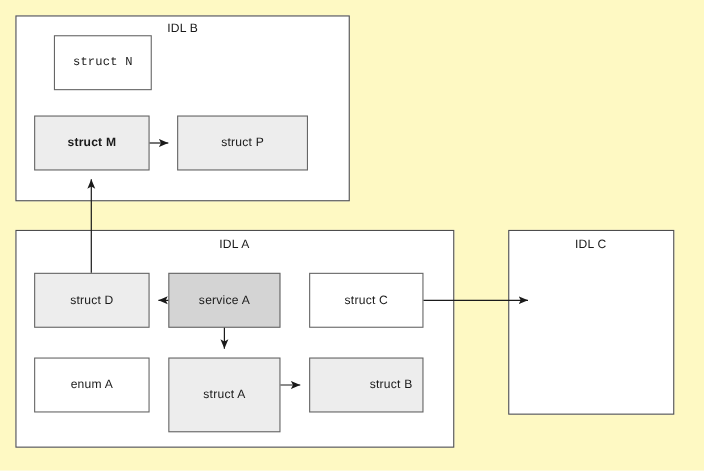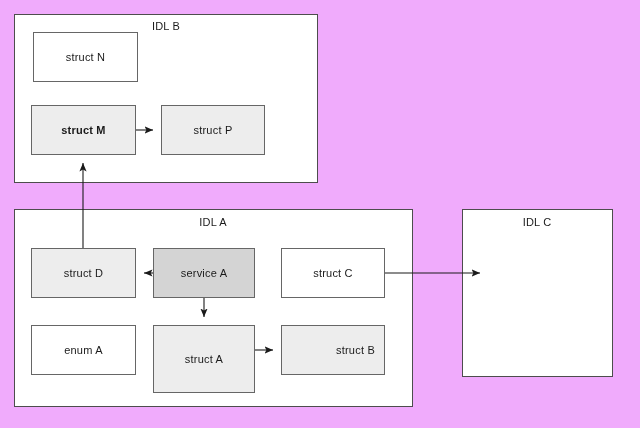--- a/index.html
+++ b/index.html
@@ -7,21 +7,21 @@
     padding: 0;
     background: #ffffff;
   }
   body {
     font-family: "Liberation Sans", sans-serif;
   }
   #canvas {
     position: relative;
     width: 640px;
     height: 428px;
-    background: #f0abfc;
+    background: #fef9c3;
     overflow: hidden;
   }
   .container-box {
     position: absolute;
     box-sizing: border-box;
     border: 1px solid #4d4d4d;
     background: #ffffff;
   }
   .container-label {
     position: absolute;
@@ -62,25 +62,25 @@
 
   <div class="container-box" style="left:14px; top:14px; width:304px; height:169px;"></div>
   <div class="container-label" style="left:136px; top:20px; width:60px;">IDL B</div>
 
   <div class="container-box" style="left:14px; top:209px; width:399px; height:198px;"></div>
   <div class="container-label" style="left:183px; top:216px; width:60px;">IDL A</div>
 
   <div class="container-box" style="left:462px; top:209px; width:151px; height:168px;"></div>
   <div class="container-label" style="left:507px; top:216px; width:60px;">IDL C</div>
 
-  <div class="node-box fill-white" style="left:33px; top:32px; width:105px; height:50px;">struct N</div>
+  <div class="node-box fill-white" style="left:49px; top:32px; width:89px; height:50px;font-family:Liberation Mono, monospace;">struct N</div>
 
   <div class="node-box fill-light" style="left:31px; top:105px; width:105px; height:50px;font-weight:bold;">struct M</div>
 
-  <div class="node-box fill-light" style="left:161px; top:105px; width:104px; height:50px;">struct P</div>
+  <div class="node-box fill-light" style="left:161px; top:105px; width:119px; height:50px;">struct P</div>
 
   <div class="node-box fill-light" style="left:31px; top:248px; width:105px; height:50px;">struct D</div>
 
   <div class="node-box fill-mid" style="left:153px; top:248px; width:102px; height:50px;">service A</div>
 
   <div class="node-box fill-white" style="left:281px; top:248px; width:104px; height:50px;">struct C</div>
 
   <div class="node-box fill-white" style="left:31px; top:325px; width:105px; height:50px;">enum A</div>
 
   <div class="node-box fill-light" style="left:153px; top:325px; width:102px; height:68px;">struct A</div>

